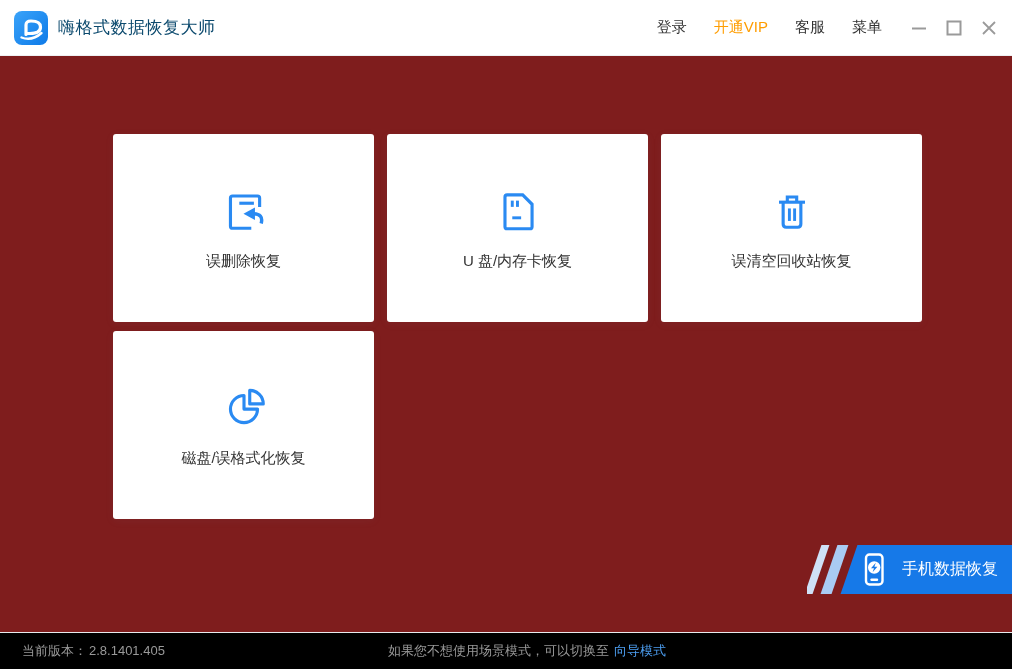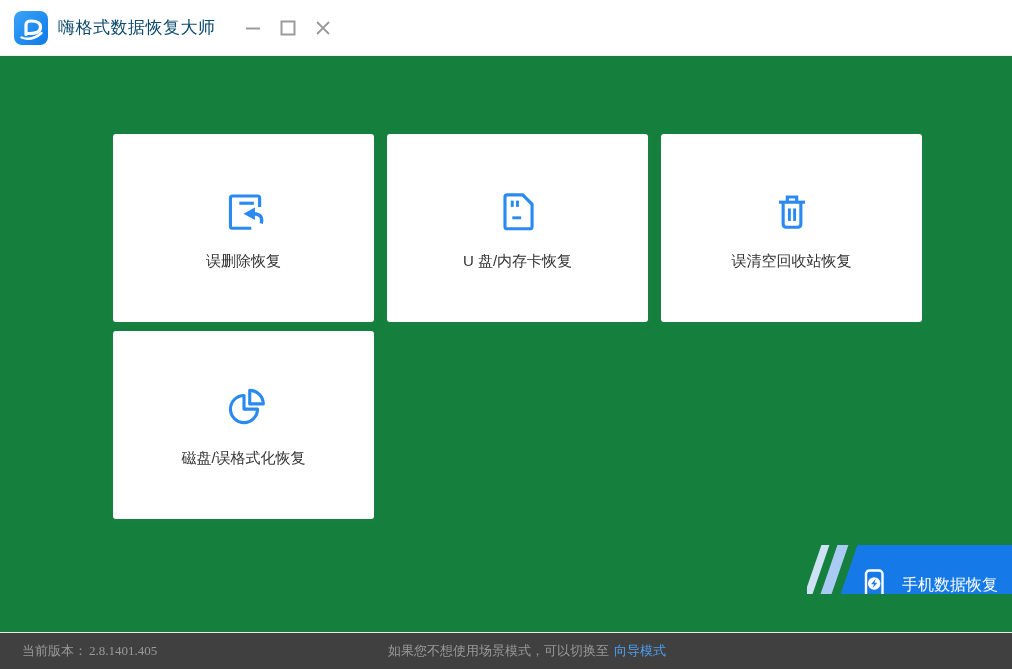--- a/index.html
+++ b/index.html
@@ -17,21 +17,21 @@
   }
   .logo { width:34px; height:34px; display:block; }
   .app-title { font-size:17px; color:#0c4a6e; margin-left:10px; letter-spacing:.5px; }
   .nav { margin-left:auto; display:flex; align-items:center; gap:27px; font-size:15px; color:#333; }
   .nav-item { cursor:pointer; white-space:nowrap; }
   .nav-item.vip { color:#ff9d00; }
   .win-controls { display:flex; align-items:center; gap:13px; margin-left:26px; }
   .win-btn { background:none; border:none; padding:2px; cursor:pointer; line-height:0; }
 
   
-  .main { position:relative; height:576px; background:#15803d; }
+  .main { position:relative; height:576px; background:#7f1d1d; }
   .cards {
     position:absolute; left:113px; top:78px;
     display:grid; grid-template-columns:repeat(3,261px); grid-auto-rows:188px;
     column-gap:13px; row-gap:9px;
   }
   .card {
     background:#ffffff; border-radius:3px;
     box-shadow:0 2px 10px rgba(120,130,150,.07);
     display:flex; flex-direction:column; align-items:center; justify-content:center;
     cursor:pointer;
@@ -44,28 +44,28 @@
     position:absolute; right:0; top:489px; width:205px; height:49px;
     overflow:hidden; cursor:pointer;
   }
   .stripe { position:absolute; top:0; height:49px; transform:skewX(-19deg); }
   .stripe.s1 { left:6px;  width:8px;  background:#cfe1f7; }
   .stripe.s2 { left:22px; width:11px; background:#a9cbf3; }
   .stripe.s3 { left:42px; width:190px; background:#1679e8; }
   .phone-btn-content {
     position:absolute; left:52px; top:0; height:100%;
     display:flex; align-items:center; gap:13px;
-    color:#fff; font-size:16px; white-space:nowrap;margin-top:16px;
+    color:#fff; font-size:16px; white-space:nowrap;
   }
 
   
   .footer {
-    height:37px; background:#404040; border-top:1px solid #e8eaed;
+    height:37px; background:#000000; border-top:1px solid #e8eaed;
     position:relative; display:flex; align-items:center;
-    font-size:13px; color:#999;font-family:Liberation Serif, serif;
+    font-size:13px; color:#999;
   }
   .version { margin-left:20px; }
   .version span { margin-left:2px; }
   .hint { position:absolute; left:388px; }
   .hint-link { color:#4d9ff2; cursor:pointer; margin-left:5px; }
 </style>
 </head>
 <body>
 
 <div class="header">
@@ -75,20 +75,26 @@
         <stop offset="0" stop-color="#3aa3f9"></stop>
           <stop offset="1" stop-color="#0d7ae8"></stop>
       </linearGradient>
     </defs>
     <rect x="0" y="0" width="34" height="34" rx="8" fill="url(#lg)"></rect>
     <path d="M12 23.5 V14 Q12 10 17 10 Q26.5 10 26.5 16 Q26.5 22.5 16 22.5 H12" fill="none" stroke="#ffffff" stroke-width="3.2" stroke-linecap="round" stroke-linejoin="round"></path>
     <path d="M7.5 26.5 Q18 30.5 27.5 22" fill="none" stroke="#ffffff" stroke-width="2.4" stroke-linecap="round"></path>
   </svg>
   <div class="app-title">嗨格式数据恢复大师</div>
 
+  <div class="nav">
+    <span class="nav-item">登录</span>
+    <span class="nav-item vip">开通VIP</span>
+    <span class="nav-item">客服</span>
+    <span class="nav-item">菜单</span>
+  </div>
 
   <div class="win-controls">
     <button class="win-btn">
       <svg width="18" height="18" viewBox="0 0 18 18">
         <path d="M2 9.5 H16" stroke="#9a9a9a" stroke-width="2" fill="none"></path>
       </svg>
     </button>
     <button class="win-btn">
       <svg width="18" height="18" viewBox="0 0 18 18">
         <rect x="2.5" y="2.5" width="13" height="13" stroke="#9a9a9a" stroke-width="2" fill="none"></rect>

